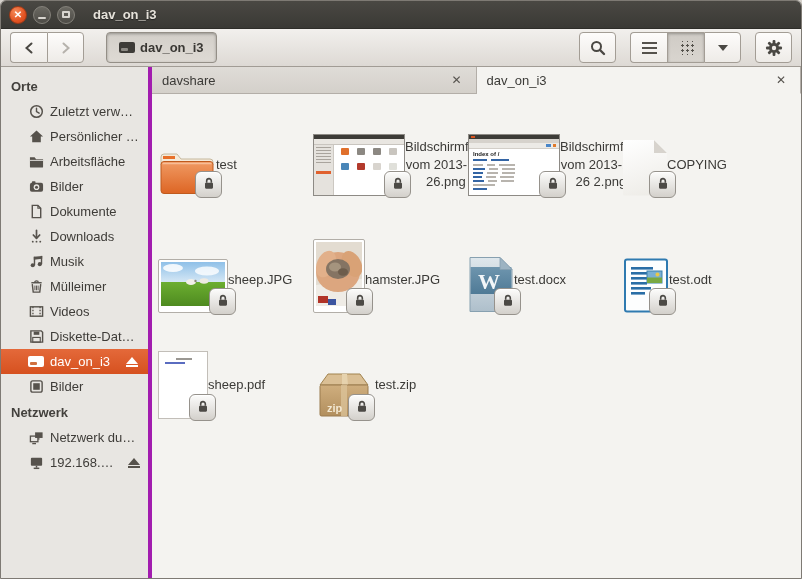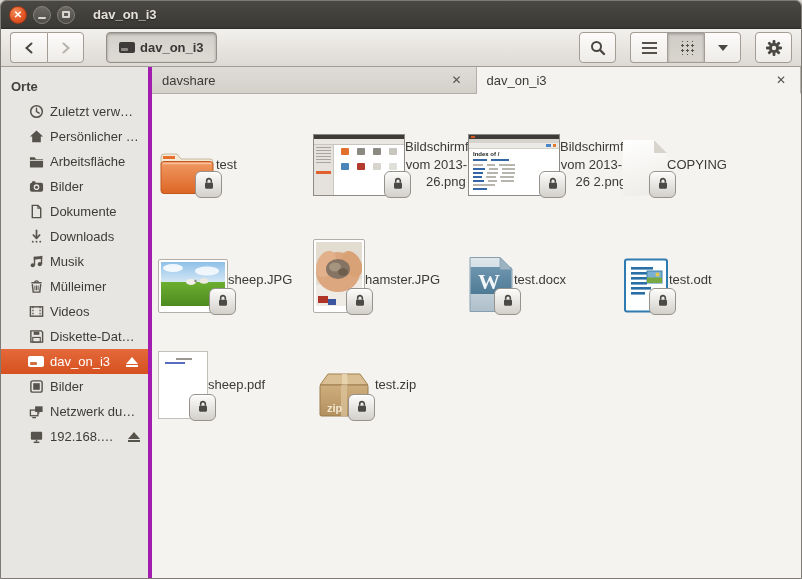--- a/index.html
+++ b/index.html
@@ -309,20 +309,21 @@
       <div class="srow">
         <span class="sico">
             <svg width="15" height="15" viewBox="0 0 16 16">
               <rect x="2" y="2" width="12" height="12" rx="2" fill="none" stroke="#56524c" stroke-width="1.5"></rect>
               <rect x="4.5" y="4.5" width="7" height="7" fill="#56524c"></rect>
             </svg>
           </span>
         <span class="slabel">Bilder</span>
       </div>
 
+      <div class="shead">Netzwerk</div>
       <div class="srow">
         <span class="sico">
             <svg width="15" height="15" viewBox="0 0 16 16">
               <rect x="6.5" y="2.5" width="8" height="6" fill="#56524c"></rect>
               <path d="M10.5 8.5 v2" stroke="#56524c" stroke-width="1.2"></path>
               <rect x="1.5" y="6.5" width="8" height="6" fill="none" stroke="#56524c" stroke-width="1.4"></rect>
               <path d="M3.5 14.5 h4" stroke="#56524c" stroke-width="1.4"></path>
             </svg>
           </span>
         <span class="slabel">Netzwerk du…</span>

